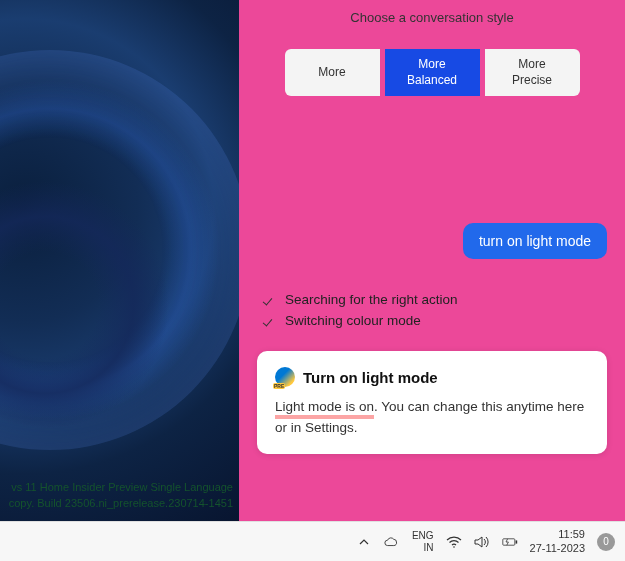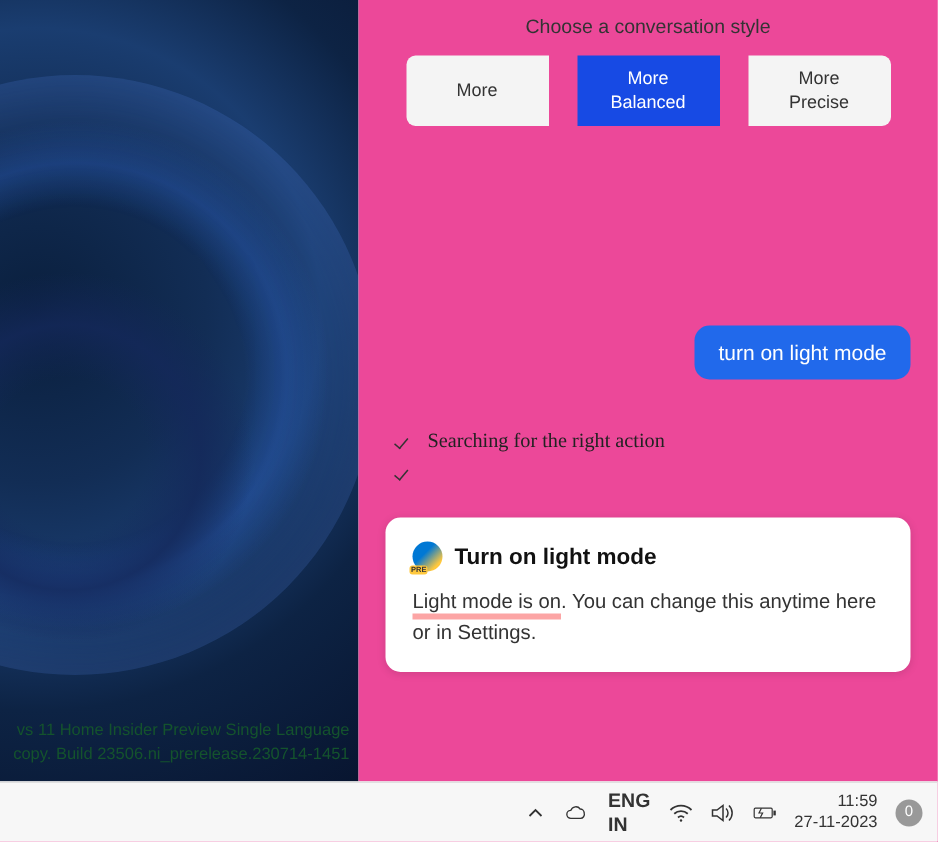--- a/index.html
+++ b/index.html
@@ -56,22 +56,22 @@
     }
     .style-header {
       text-align: center;
       padding: 10px 0 8px;
       font-size: 13px;
       color: #333;
     }
     .style-selector {
       display: flex;
       justify-content: center;
-      gap: 19px;
-      margin: 4px auto 10px;
+      gap: 5px;
+      margin: 16px auto 10px;
     }
     .style-btn {
       width: 95px;
       padding: 8px 0;
       background: #f4f4f4;
       border: none;
       font-size: 12px;
       color: #333;
       line-height: 1.3;
       cursor: pointer;
@@ -99,21 +99,20 @@
       margin: 50px 0 30px;
       font-size: 14px;
     }
     .status-line {
       display: flex;
       align-items: center;
       gap: 10px;
       padding: 3px 4px;
       font-size: 13.5px;
       color: #222;
-      font-family: Liberation Serif, serif;
     }
     .check {
       width: 14px; height: 14px;
       display: inline-block;
       position: relative;
       flex-shrink: 0;
     }
     .check::after {
       content: '';
       position: absolute;
@@ -211,21 +210,21 @@
       gap: 12px;
       font-size: 11.5px;
       color: #333;
     }
     .tray-icon {
       width: 16px; height: 16px;
       display: flex;
       align-items: center;
       justify-content: center;
     }
-    .lang { text-align: left; line-height: 1.2; font-size: 13px; font-weight: bold; }
+    .lang { text-align: right; line-height: 1.2; font-size: 10px; }
     .clock { text-align: right; line-height: 1.2; font-size: 11px; }
     .notif {
       width: 18px; height: 18px;
       border-radius: 50%;
       background: #999;
       color: #fff;
       display: flex;
       align-items: center;
       justify-content: center;
       font-size: 10px;
@@ -259,20 +258,21 @@
 
   <div class="chat-area">
     <div class="user-bubble">turn on light mode</div>
 
     <div class="status-line">
       <span class="check"></span>
       <span>Searching for the right action</span>
     </div>
     <div class="status-line">
       <span class="check"></span>
+      <span>Switching colour mode</span>
     </div>
 
     <div class="answer-card">
       <div class="card-head">
         <span class="card-icon"></span>
         <span class="card-title">Turn on light mode</span>
       </div>
       <div class="card-body">
         <span class="underline-red">Light mode is on</span><span>. You can change this anytime here or in Settings.</span>
       </div>

